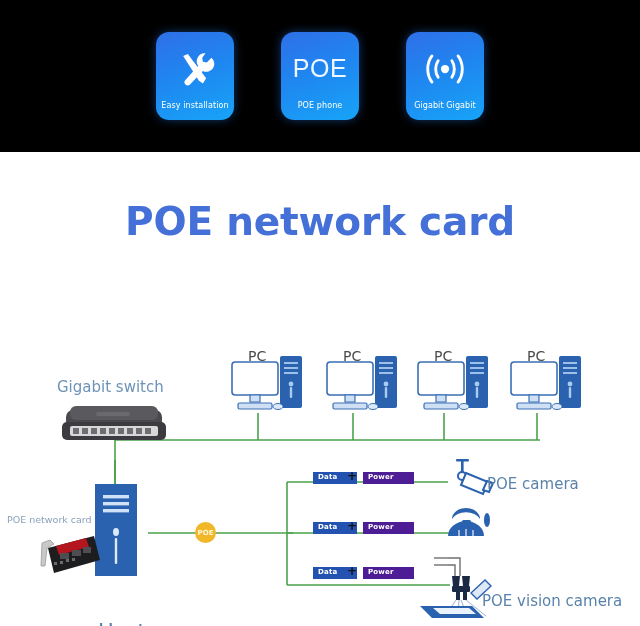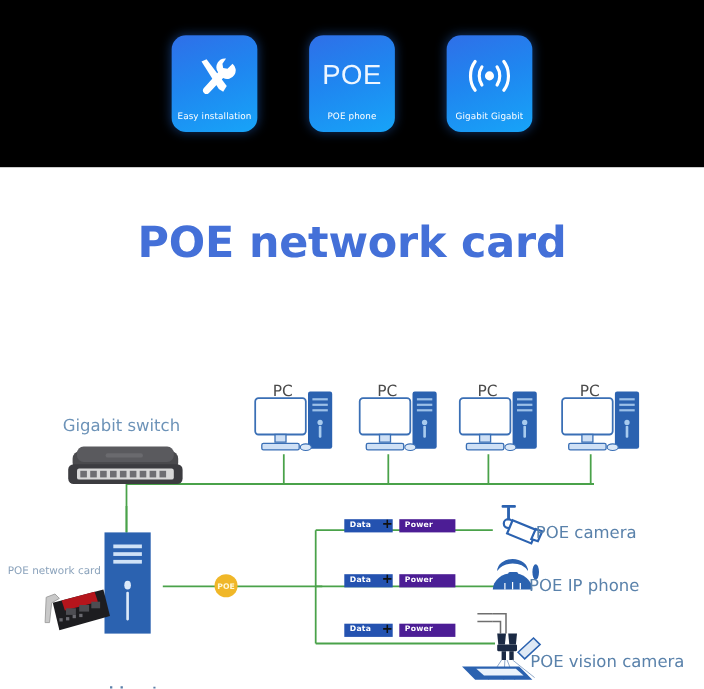--- a/index.html
+++ b/index.html
@@ -323,21 +323,20 @@
     </g>
 
   </svg>
 
   <div class="pc-lbl" style="left:248px;top:48px;">PC</div>
   <div class="pc-lbl" style="left:343px;top:48px;">PC</div>
   <div class="pc-lbl" style="left:434px;top:48px;">PC</div>
   <div class="pc-lbl" style="left:527px;top:48px;">PC</div>
 
   <div class="dev-lbl" style="left:487px;top:175px;">POE camera</div>
-  <div class="dev-lbl" style="left:481px;top:223px;">POE IP phone</div>
   <div class="dev-lbl" style="left:482px;top:272px;margin-top:20px;">POE vision camera</div>
 </div>
 
 <div class="lbl lbl-switch">Gigabit switch</div>
 <div class="lbl lbl-card">POE network card</div>
 <div class="lbl lbl-host">Host</div>
 
 <div class="poe-dot" style="left:195px;top:522px;">POE</div>
 
 <div class="chip chip-data" style="left:313px;top:472px;">Data</div>

